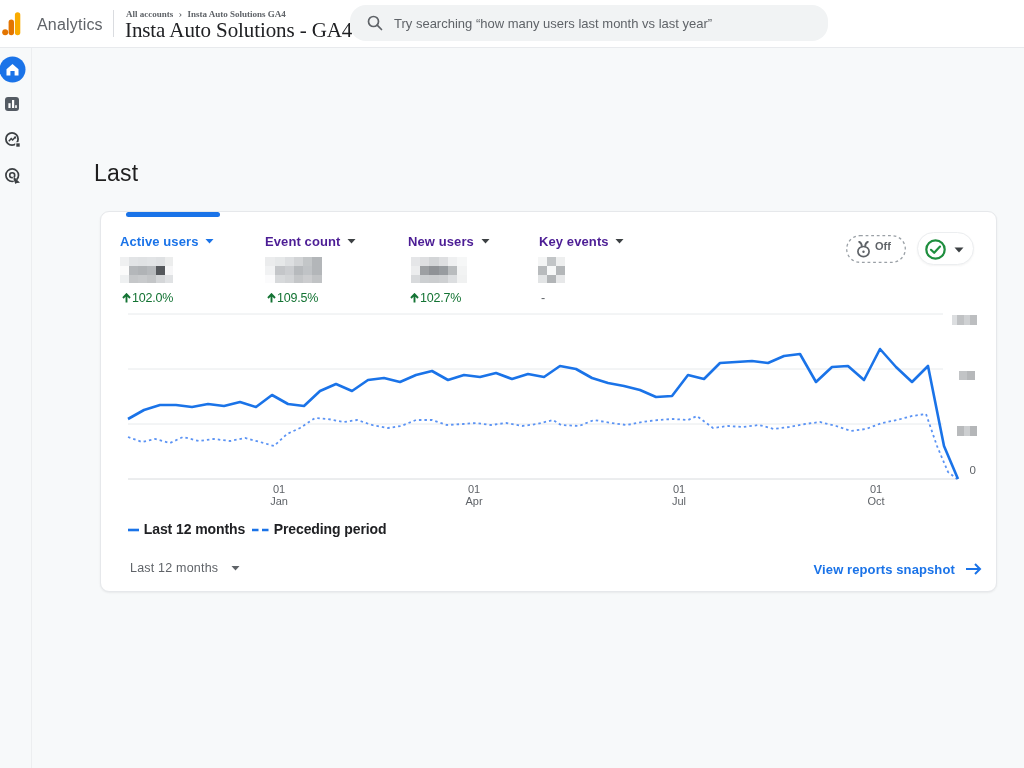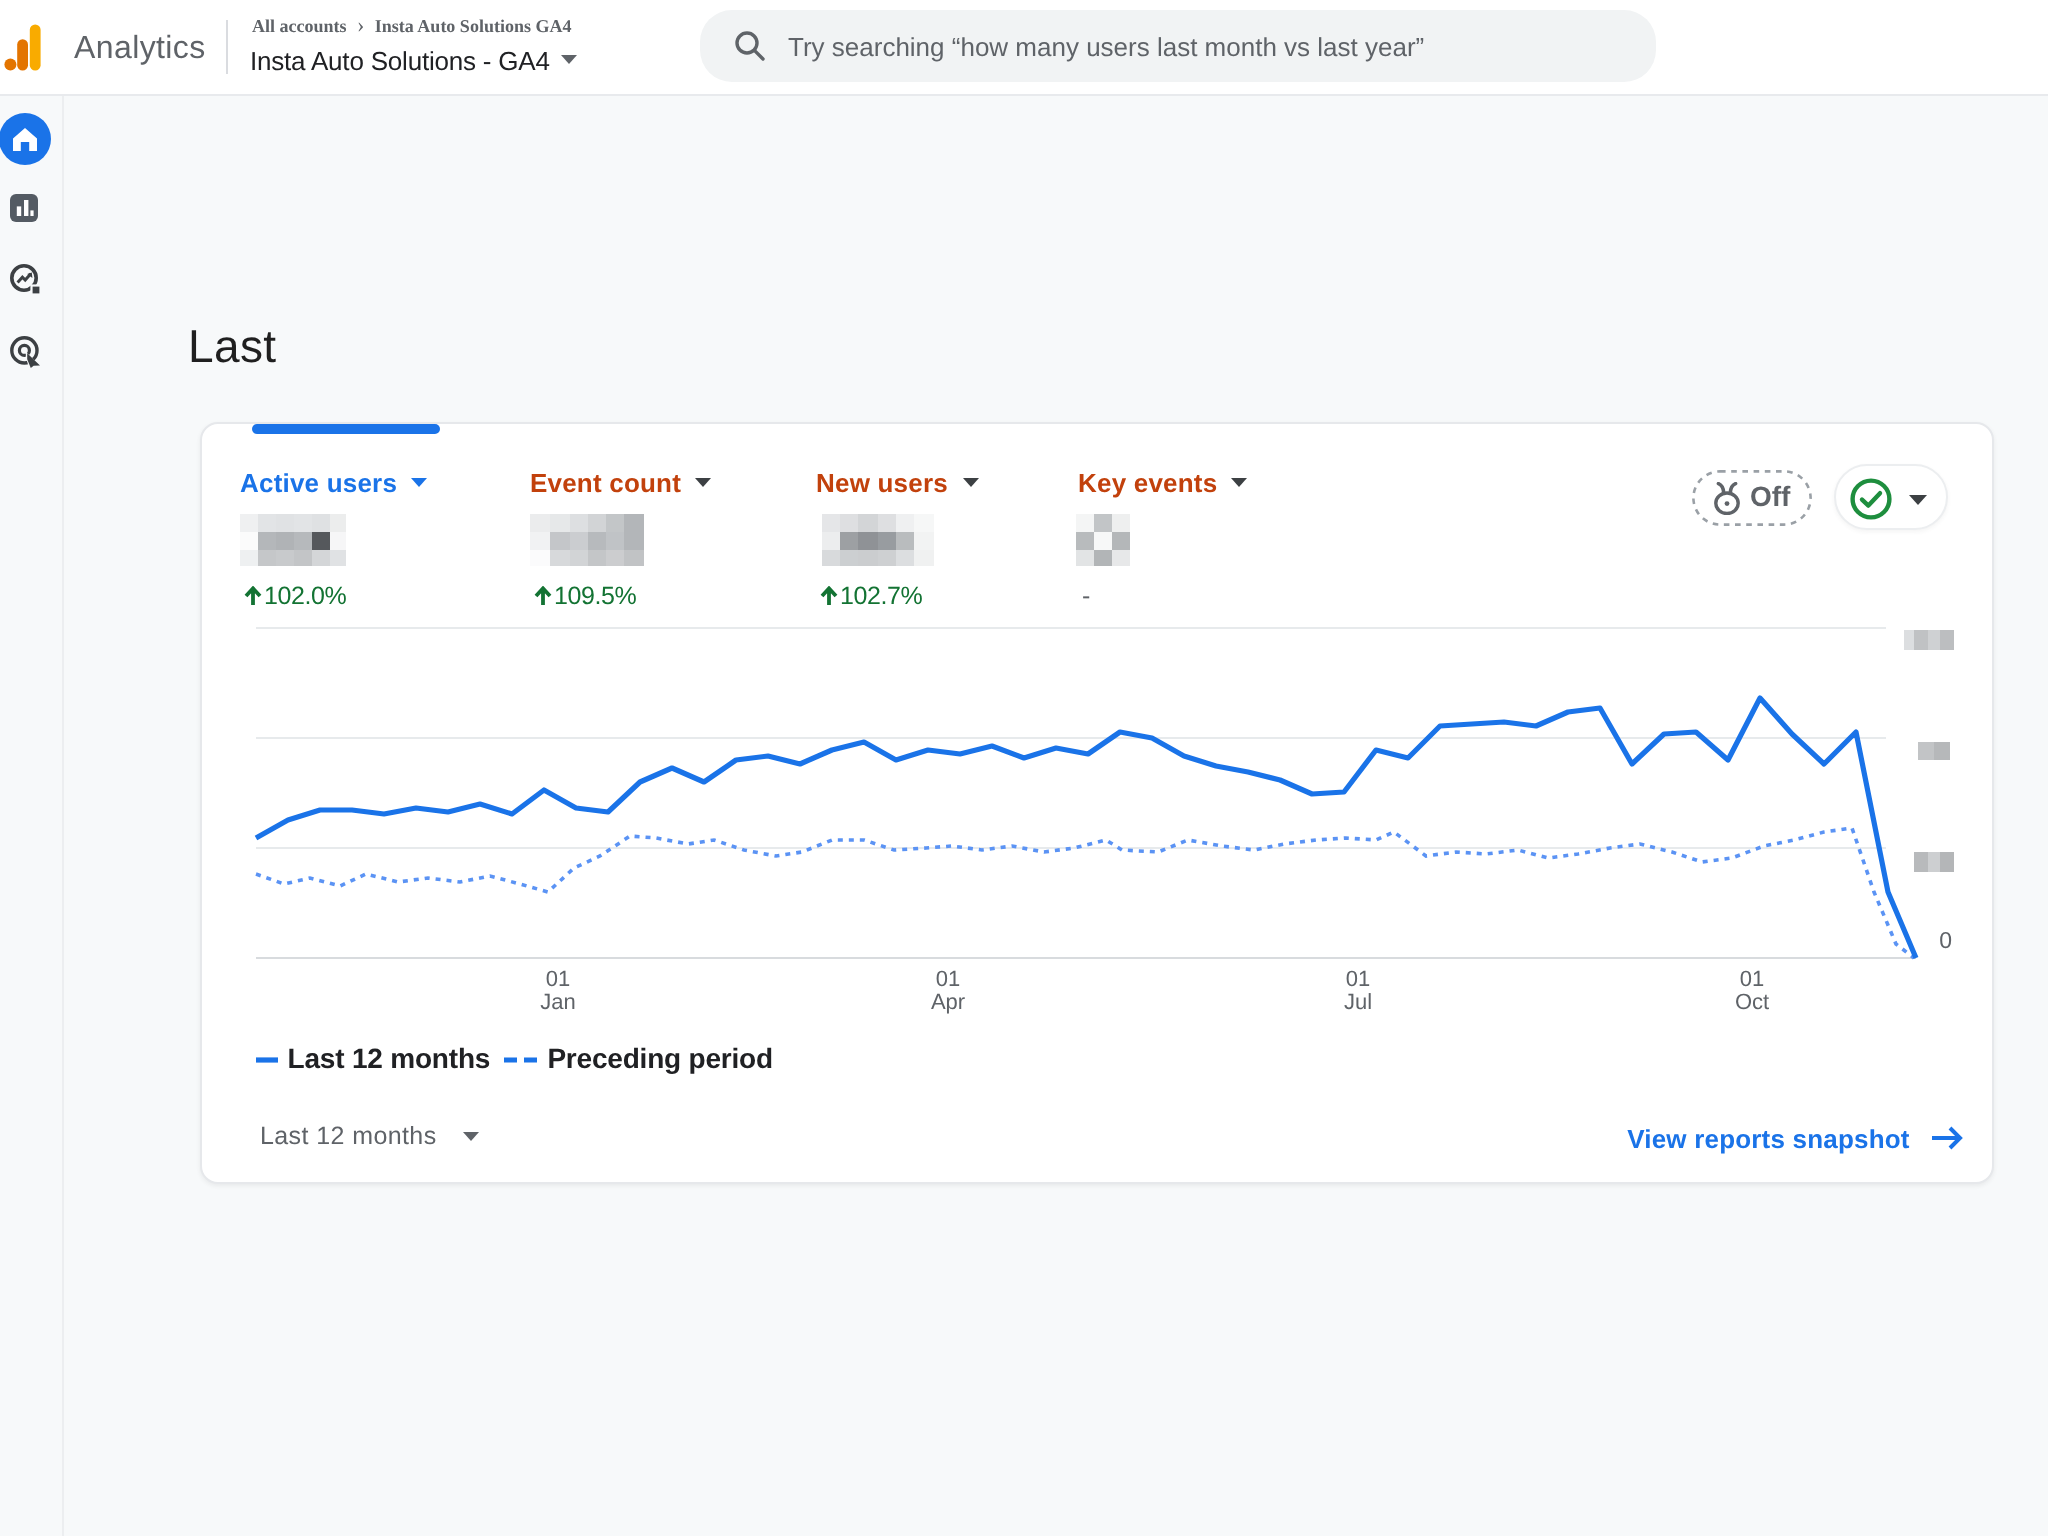--- a/index.html
+++ b/index.html
@@ -5,36 +5,36 @@
   * { margin:0; padding:0; box-sizing:border-box; }
   html,body { width:1024px; height:768px; font-family:"Liberation Sans",sans-serif; background:#fff; overflow:hidden; }
   .abs { position:absolute; }
   #stage { position:relative; width:1024px; height:768px; background:#f7f9fa; }
   
   #header { position:absolute; left:0; top:0; width:1024px; height:48px; background:#fff; border-bottom:1px solid #e8eaed; z-index:5; }
   #brand { position:absolute; left:37px; top:17px; font-size:16px; line-height:16px; color:#5f6368; letter-spacing:0.2px; }
   #hdiv { position:absolute; left:113px; top:10px; width:1px; height:27px; background:#dadce0; }
   #crumb { position:absolute; left:126px; top:8.5px; font-size:9px; line-height:9px; font-weight:bold; color:#5f6368;font-family:Liberation Serif, serif; }
   #crumb .sep { color:#5f6368; font-weight:normal; padding:0 3px; font-size:11px; }
-  #ptitle { position:absolute; left:125px; top:22.5px; font-size:13px; line-height:15px; letter-spacing:-0.1px; color:#202124; }
+  #ptitle { position:absolute; left:125px; top:22.5px; font-size:21px; line-height:15px; letter-spacing:-0.1px; color:#202124;font-family:Liberation Serif, serif; }
   #searchbar { position:absolute; left:350px; top:5px; width:478px; height:36px; background:#f1f3f4; border-radius:16px; }
   #searchtxt { position:absolute; left:44px; top:11px; font-size:13px; color:#5f6368; }
   
   #sidebar { position:absolute; left:0; top:48px; width:32px; height:720px; background:#f7f9fa; border-right:1px solid #eceef0; }
   
   #hometitle { position:absolute; left:94px; top:160px; font-size:23px; color:#1f1f1f; letter-spacing:0.2px; }
   
   #card { position:absolute; left:100px; top:211px; width:897px; height:381px; background:#fff; border:1px solid #e6e8eb; border-radius:9px; box-shadow:0 1px 2px rgba(60,64,67,0.08); }
   #tabline { position:absolute; left:25px; top:0px; width:94px; height:4.5px; background:#1a73e8; border-radius:5px; }
-  .mlabel { position:absolute; top:22px; font-size:13px; font-weight:bold; color:#c2410c; letter-spacing:0.1px; }
+  .mlabel { position:absolute; top:22px; font-size:13px; font-weight:bold; color:#4c1d95; letter-spacing:0.1px; }
   .mlabel.blue { color:#1a73e8; }
   .chg { position:absolute; top:79px; font-size:12.5px; letter-spacing:-0.2px; font-weight:normal; color:#137333; }
   
   #offpill { position:absolute; left:745px; top:23px; width:60px; height:28px; }
-  #offtxt { position:absolute; left:29px; top:5px; font-size:14px; font-weight:bold; color:#5f6368; }
+  #offtxt { position:absolute; left:29px; top:5px; font-size:11px; font-weight:bold; color:#5f6368; }
   #checkpill { position:absolute; left:816px; top:20px; width:57px; height:33px; background:#fff; border:1px solid #eceef0; border-radius:17px; box-shadow:0 1px 2px rgba(60,64,67,0.06); }
   
   #legend { position:absolute; left:27px; top:309px; height:14px; font-size:14px; letter-spacing:-0.1px; color:#202124; font-weight:bold; }
   #range { position:absolute; left:29px; top:349px; font-size:12.5px; letter-spacing:0.2px; color:#5f6368; }
   #viewrep { position:absolute; right:14px; top:350px; font-size:13px; font-weight:bold; color:#1a73e8; letter-spacing:0.1px; }
 </style>
 </head>
 <body>
 <div id="stage">
 

